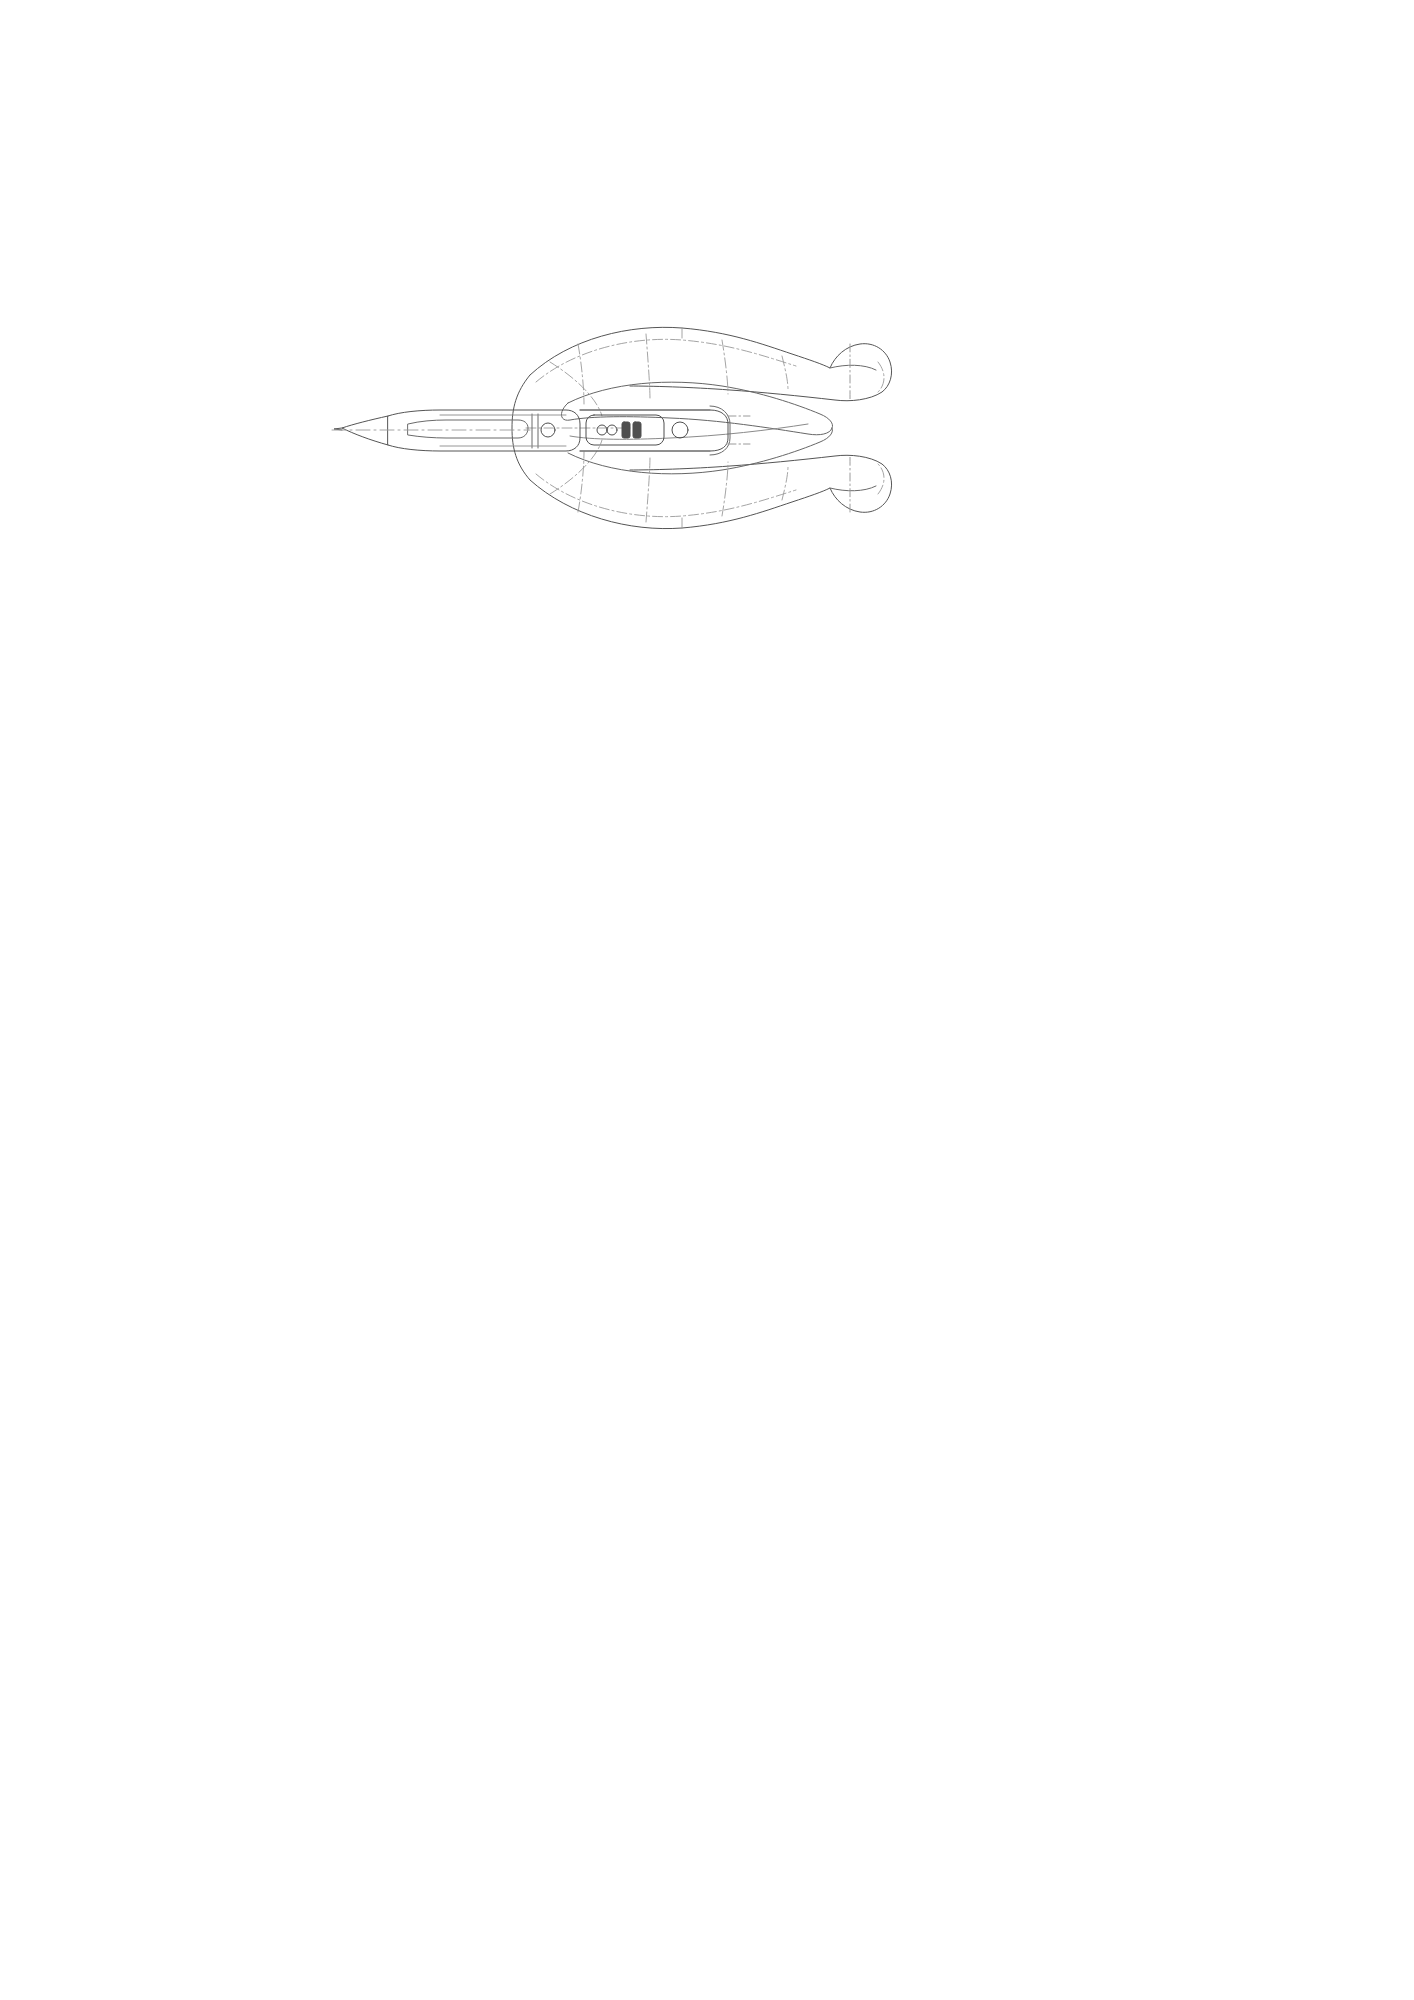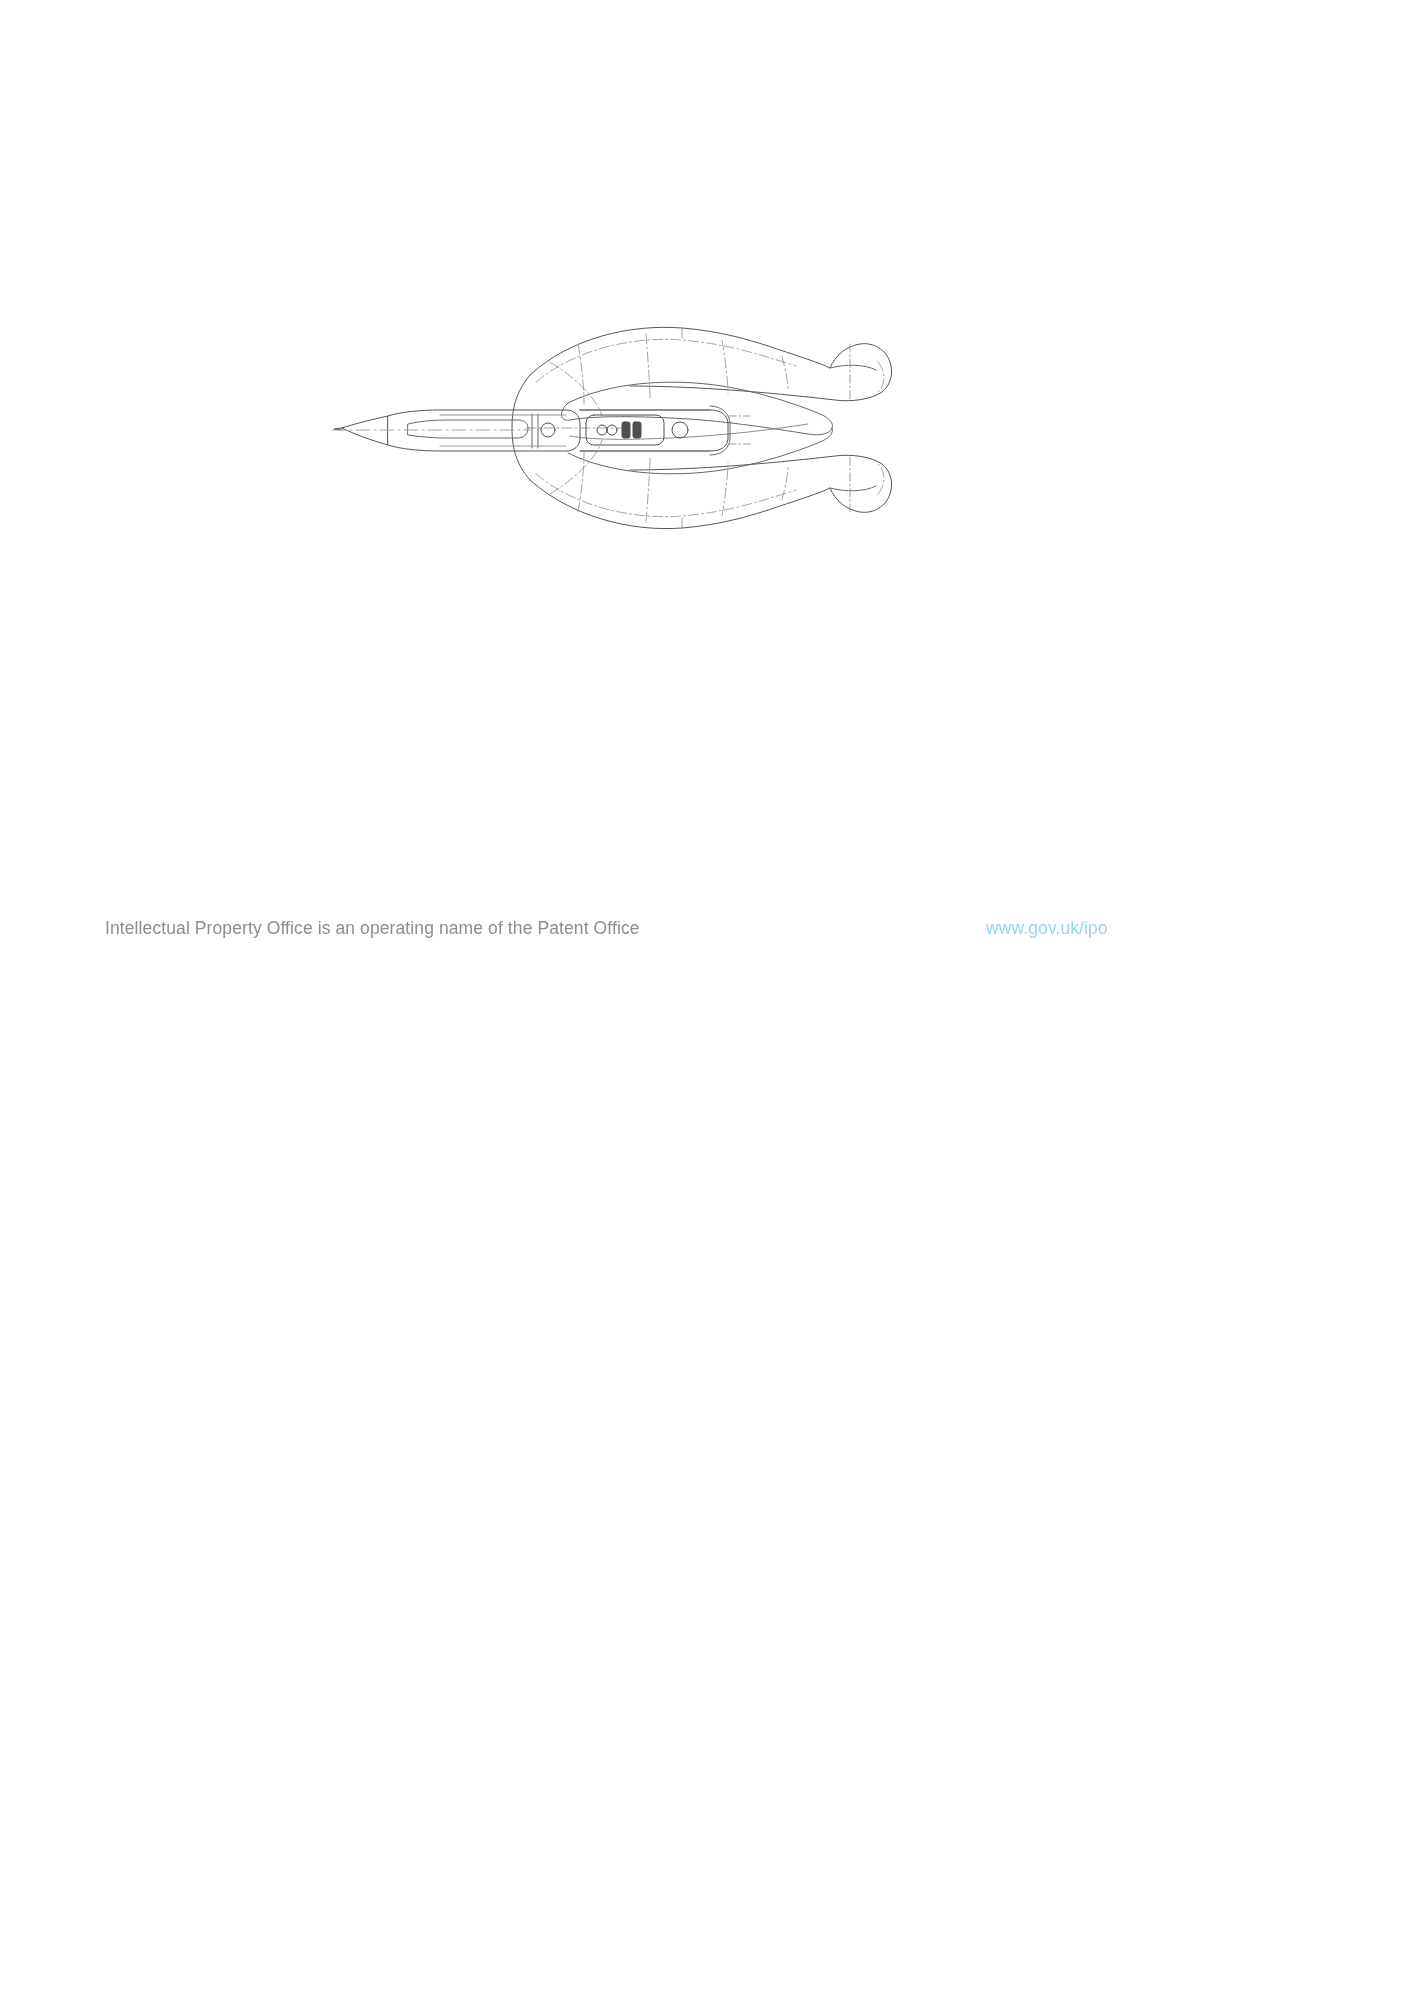--- a/index.html
+++ b/index.html
@@ -181,18 +181,14 @@
         </g>
 
         <g stroke="#9a9a9a" stroke-width="0.9" stroke-dasharray="14 4 2 4">
           <path d="M2 110 L 200 110"></path>
         </g>
 
       </g>
     </svg>
   </div>
 
-  <div class="footer">
-    <span class="footer-text">Intellectual Property Office is an operating name of the Patent Office</span>
-    <a class="footer-link" href="#">www.gov.uk/ipo</a>
-  </div>
 
 </div>
 
 </body></html>

